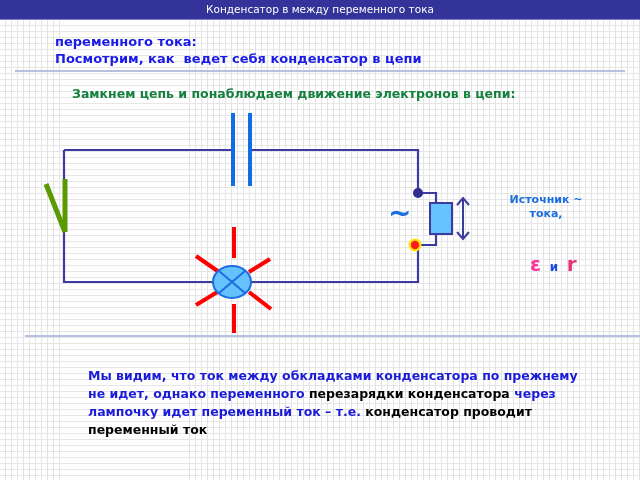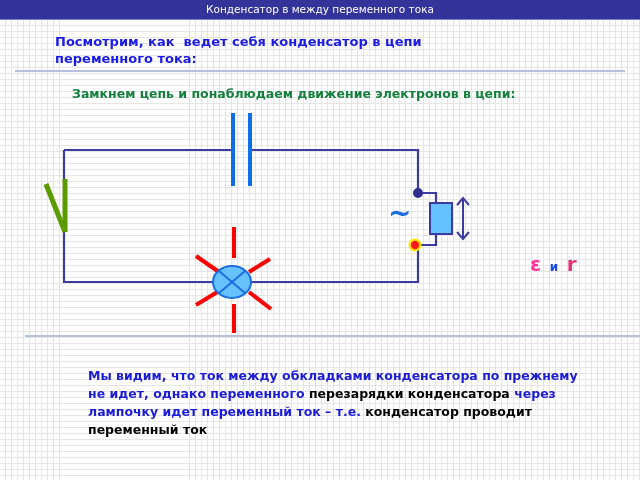--- a/index.html
+++ b/index.html
@@ -70,22 +70,22 @@
 
 <div class="grid-h"></div>
 <div class="grid-v-left"></div>
 <div class="grid-v-right"></div>
 
 <div class="title-bar">
   <span>Конденсатор в между переменного тока</span>
 </div>
 
 <div class="heading">
+  <div>переменного тока:</div>
   <div style="white-space:pre">Посмотрим, как  ведет себя конденсатор в цепи</div>
-  <div>переменного тока:</div>
 </div>
 
 <div class="divider" style="left:15px; top:70px; width:610px;"></div>
 
 <div class="subheading">Замкнем цепь и понаблюдаем движение электронов в цепи:</div>
 
 <svg class="circuit" width="640" height="480">
 
   <g stroke="#3b3ba0" stroke-width="2.2" fill="none">
     <path d="M 64 150 L 232 150"></path>
@@ -131,20 +131,22 @@
   <g>
     <ellipse cx="232" cy="282" rx="19" ry="16" fill="#66c2ff" stroke="#1a6ee0" stroke-width="2"></ellipse>
     <line x1="219" y1="271" x2="245" y2="293" stroke="#1a6ee0" stroke-width="2"></line>
     <line x1="245" y1="271" x2="219" y2="293" stroke="#1a6ee0" stroke-width="2"></line>
   </g>
 </svg>
 
 <div class="tilde">~</div>
 
 <div class="source-label">
+  <div>Источник ~</div>
+  <div>тока,</div>
 </div>
 
 <div class="emf-row">
   <span class="emf-symbol">ε</span>
   <span class="emf-and">и</span>
   <span class="r-symbol">r</span>
 </div>
 
 <div class="divider" style="left:25px; top:335px; width:615px;"></div>
 

